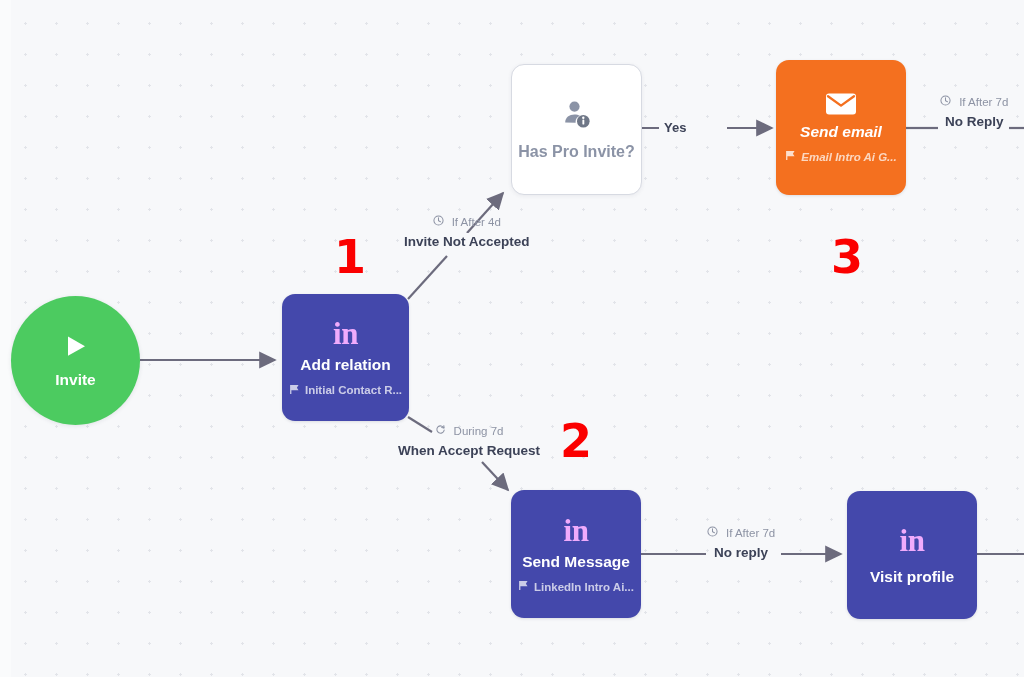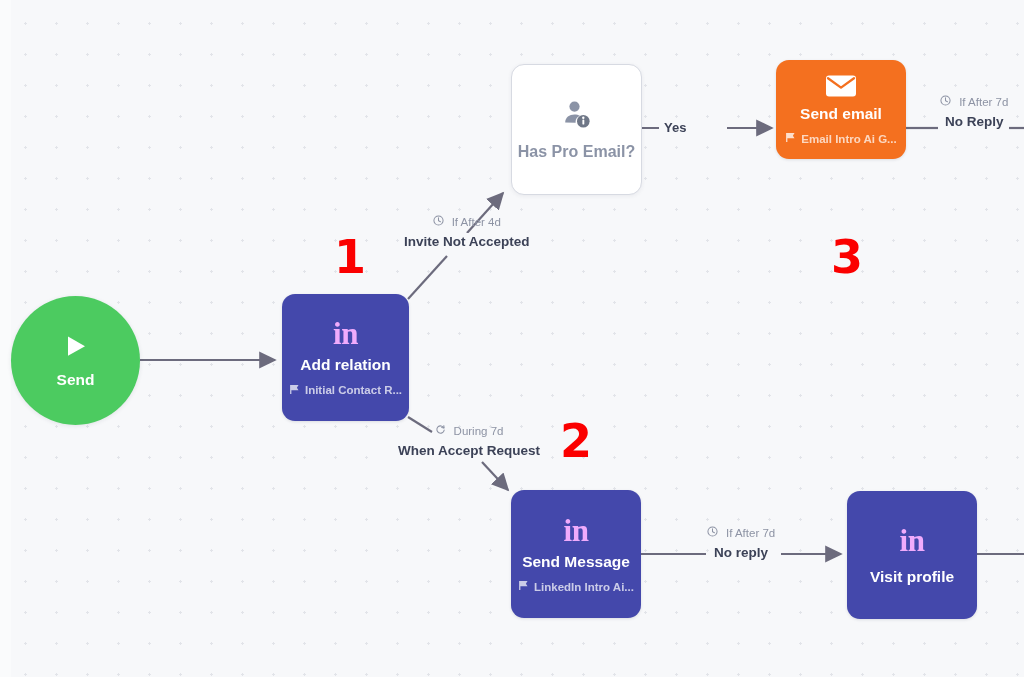--- a/index.html
+++ b/index.html
@@ -209,21 +209,21 @@
       <line x1="977" y1="554" x2="1024" y2="554" stroke="#6c6b7d" stroke-width="2.2"></line>
     </g>
   </svg>
 
   <div class="node node-green" style="left:11px; top:296px; width:129px; height:129px;">
     <div class="node-icon" style="margin-bottom:10px;">
       <svg width="28" height="28" viewBox="0 0 28 28" aria-hidden="true">
         <path d="M6 3.5 L23 13.2 L6 22.8 Z" fill="#ffffff"></path>
       </svg>
     </div>
-    <div class="node-title">Send</div>
+    <div class="node-title">Invite</div>
   </div>
 
   <div class="node node-rect node-indigo" style="left:282px; top:294px; width:127px; height:127px;">
     <div class="node-icon">
       <span class="linkedin-in">in</span>
     </div>
     <div class="node-title">Add relation</div>
     <div class="node-sub">
       <span>
         <svg width="11" height="11" viewBox="0 0 12 12" aria-hidden="true">
@@ -237,24 +237,24 @@
   <div class="node node-rect node-white" style="left:511px; top:64px; width:131px; height:131px;">
     <div class="node-icon" style="margin-bottom:14px;">
       <svg width="30" height="30" viewBox="0 0 30 30" aria-hidden="true">
         <circle cx="12.5" cy="7.6" r="5.1" fill="#8b93a6"></circle>
         <path d="M3.2 23.6 c0-5.2 4.2-8.1 9.3-8.1 c2.0 0 3.9 0.45 5.4 1.3 c-2.5 0.9 -4.3 3.2 -4.3 6.0 c0 0.3 0.02 0.6 0.06 0.9 Z" fill="#8b93a6"></path>
         <circle cx="21.3" cy="22.2" r="6.3" fill="#6f7787"></circle>
         <circle cx="21.3" cy="18.7" r="1.2" fill="#ffffff"></circle>
         <rect x="20.4" y="20.6" width="1.9" height="5.0" rx="0.9" fill="#ffffff"></rect>
       </svg>
     </div>
-    <div class="node-title node-title-dark">Has Pro Email?</div>
-  </div>
-
-  <div class="node node-rect node-orange" style="left:776px; top:60px; width:130px; height:99px;">
+    <div class="node-title node-title-dark">Has Pro Invite?</div>
+  </div>
+
+  <div class="node node-rect node-orange" style="left:776px; top:60px; width:130px; height:135px;font-style:italic;">
     <div class="node-icon">
       <svg width="32" height="24" viewBox="0 0 32 24" aria-hidden="true">
         <rect x="1" y="1.5" width="30" height="21" rx="3" fill="#ffffff"></rect>
         <path d="M3 4.2 L16 13.6 L29 4.2" fill="none" stroke="#f4701f" stroke-width="2.3" stroke-linecap="round" stroke-linejoin="round"></path>
       </svg>
     </div>
     <div class="node-title">Send email</div>
     <div class="node-sub">
       <span>
         <svg width="11" height="11" viewBox="0 0 12 12" aria-hidden="true">

